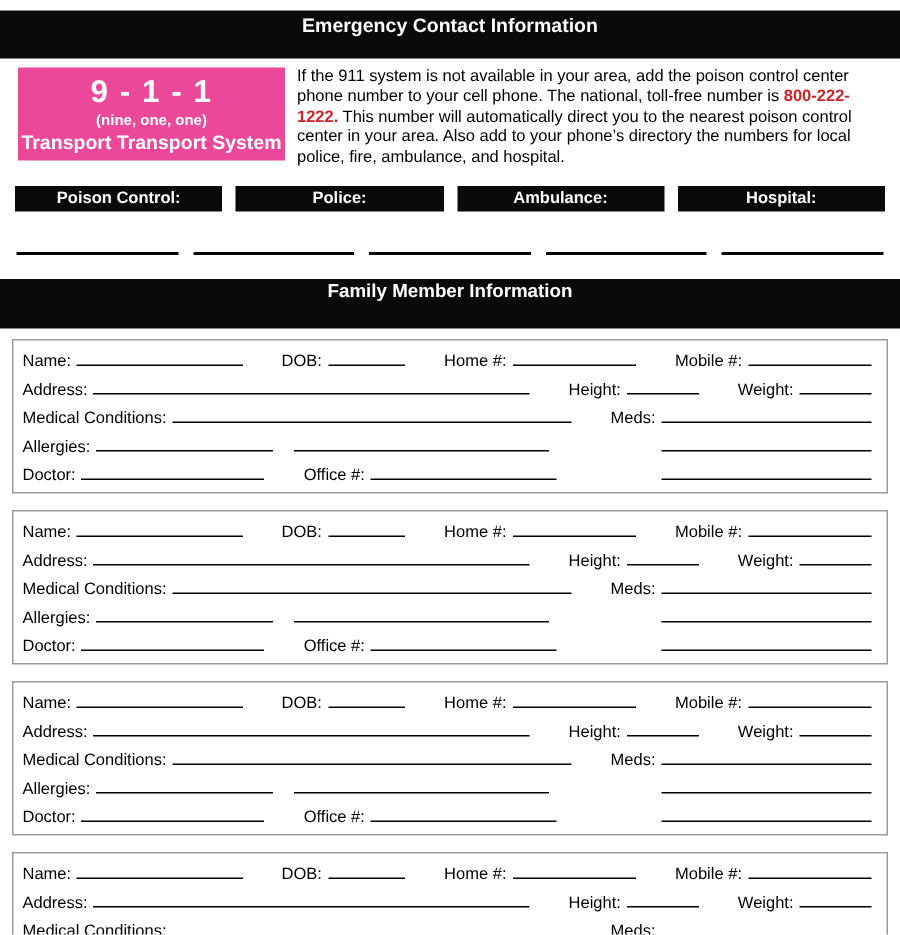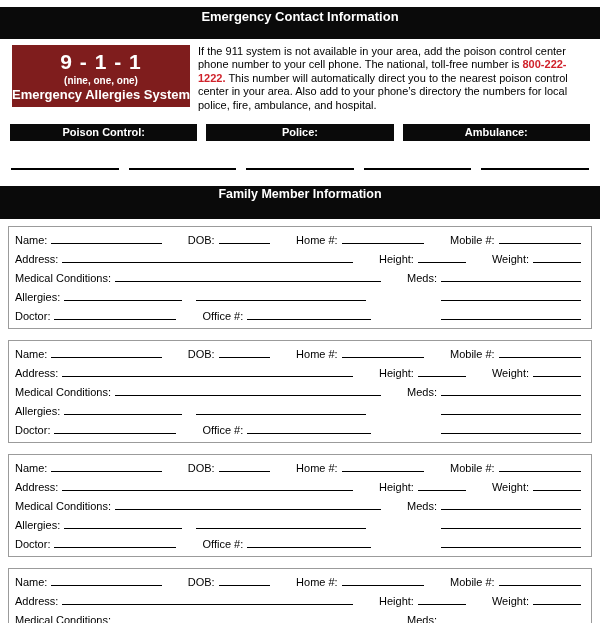--- a/index.html
+++ b/index.html
@@ -19,21 +19,21 @@
     font-weight: bold;
   }
   .topbar { margin-top: 7px; height: 32px; line-height: 20px; font-size: 13px; }
   .familybar { margin-top: 16px; height: 33px; line-height: 17px; font-size: 12.5px; }
 
   
   .intro { display: flex; margin-top: 6px; align-items: flex-start; }
   .red-box {
     margin-left: 12px;
     width: 178px; height: 62px;
-    background: #7f1d1d;
+    background: #ec4899;
     color: #fff;
     display: flex; flex-direction: column;
     justify-content: center; align-items: center;
     text-align: right;
     flex-shrink: 0;
   }
   .red-box .num   { font-size: 21px; font-weight: bold; line-height: 24px; letter-spacing: 1px; }
   .red-box .words { font-size: 10px; font-weight: bold; line-height: 13px; }
   .red-box .sub   { font-size: 13px;  font-weight: bold; line-height: 15px; }
   .intro-text {
@@ -97,29 +97,30 @@
 <body>
 
 <div class="bar topbar">
   <span>Emergency Contact Information</span>
 </div>
 
 <div class="intro">
   <div class="red-box">
     <div class="num">9 - 1 - 1</div>
     <div class="words">(nine, one, one)</div>
-    <div class="sub">Emergency Allergies System</div>
+    <div class="sub">Transport Transport System</div>
   </div>
   <div class="intro-text"><span>If the 911 system is not available in your area, add the poison control center phone number to your cell phone. The national, toll-free number is </span><span class="phone-red">800-222-1222.</span><span> This number will automatically direct you to the nearest poison control center in your area. Also add to your phone’s directory the numbers for local police, fire, ambulance, and hospital.</span></div>
 </div>
 
 <div class="contact-labels">
   <div class="contact-box">Poison Control:</div>
   <div class="contact-box">Police:</div>
   <div class="contact-box">Ambulance:</div>
+  <div class="contact-box">Hospital:</div>
 </div>
 
 <div class="contact-lines">
   <div class="contact-line"></div>
   <div class="contact-line"></div>
   <div class="contact-line"></div>
   <div class="contact-line"></div>
   <div class="contact-line"></div>
 </div>
 

